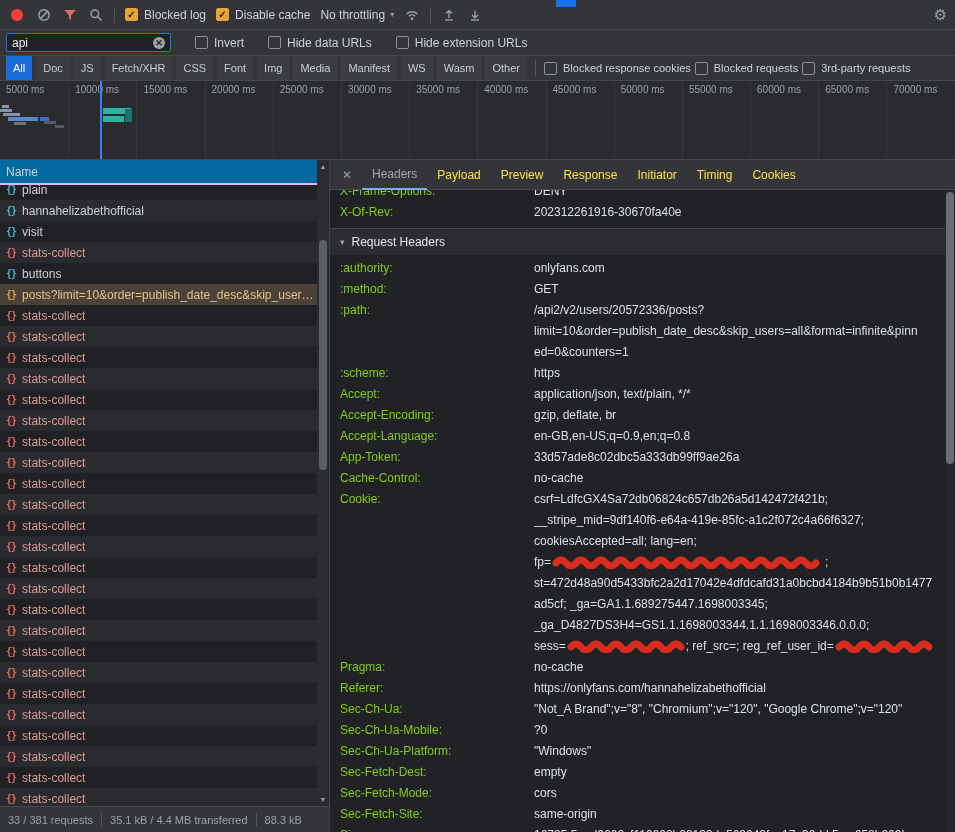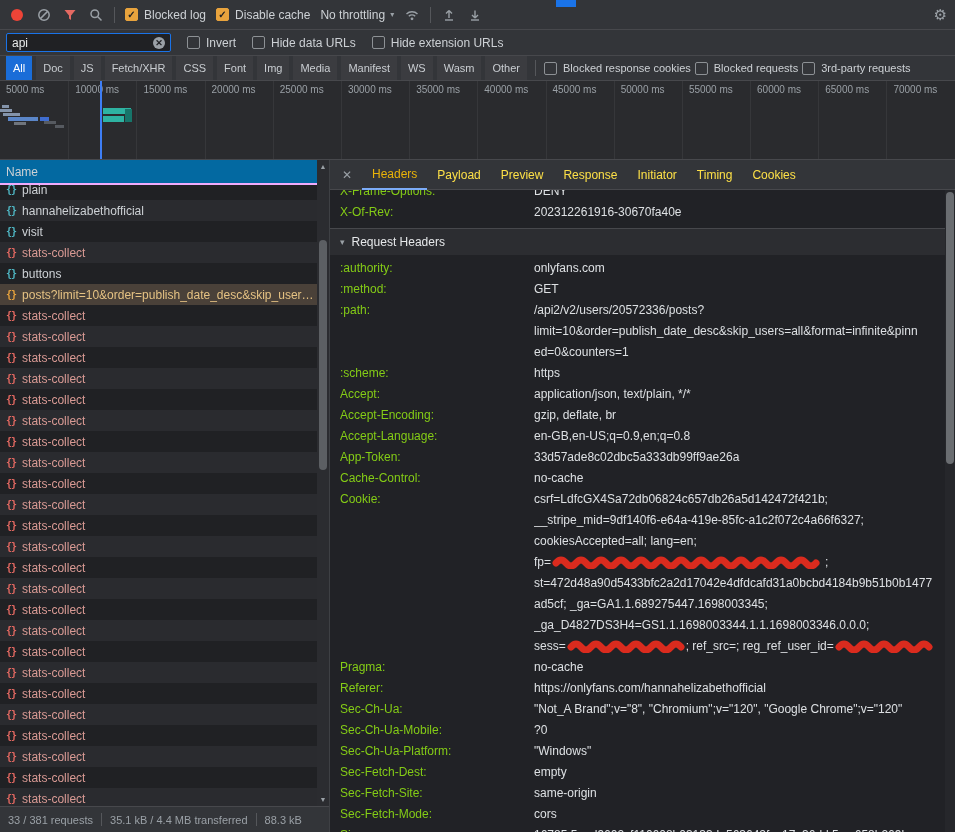--- a/index.html
+++ b/index.html
@@ -17,21 +17,21 @@
   .cb{display:inline-flex;align-items:center;gap:6px;white-space:nowrap}
   .cbbox{width:13px;height:13px;border:1px solid #8d9195;border-radius:2px;display:flex;
          align-items:center;justify-content:center;font-size:10px;line-height:1;color:transparent;font-weight:bold;flex:none}
   .cb.checked .cbbox{background:#e8a33d;border-color:#e8a33d;color:#202124}
   .dd{display:inline-flex;align-items:center;gap:5px;white-space:nowrap}
   .ddcaret{font-size:8px;color:#9aa0a6}
   .gear{margin-left:auto;color:#9aa0a6;font-size:15px;line-height:1}
   .blue-top{position:absolute;left:556px;top:0;width:20px;height:7px;background:#1a73e8}
 
   
-  .filter-row{height:26px;flex:none;display:flex;align-items:center;gap:16px;padding:0 6px;
+  .filter-row{height:26px;flex:none;display:flex;align-items:center;gap:24px;padding:0 6px;
               background:#333539;border-bottom:1px solid #47484c}
   .fin{width:165px;height:19px;display:flex;align-items:center;gap:5px;padding:0 5px;
        border:1px solid #1a73e8;border-radius:2px;background:#202124;color:#e8eaea}
   .fin .q{flex:1}
   .fclear{width:12px;height:12px;border-radius:50%;background:#9aa0a6;color:#202124;
           font-size:9px;line-height:12px;text-align:center;font-weight:bold;flex:none}
 
   
   .chips-row{height:25px;flex:none;display:flex;align-items:center;gap:4px;padding:0 6px;
              background:#333539;border-bottom:1px solid #47484c;font-size:11px;white-space:nowrap;overflow:hidden}
@@ -68,21 +68,21 @@
   .lthumb{position:absolute;left:2px;top:80px;width:8px;height:230px;border-radius:4px;background:#5c5f63}
   .status{position:absolute;left:0;right:0;bottom:0;height:26px;background:#333539;border-top:1px solid #47484c;
           display:flex;align-items:center;padding:0 8px;font-size:11px;color:#9aa0a6;white-space:nowrap;overflow:hidden}
   .ssep{width:1px;height:13px;background:#55575b;margin:0 8px;flex:none}
 
   
   .right{flex:1;position:relative;background:#212226;min-width:0}
   .tabbar{height:30px;display:flex;align-items:center;padding:0 6px;background:#333539;border-bottom:1px solid #47484c}
   .closex{width:22px;text-align:center;color:#9aa0a6;font-size:12px;margin-right:4px}
   .tab{padding:0 10px;color:#fde047;line-height:28px}
-  .tab.active{color:#eab308;border-bottom:2px solid #7cacf8}
+  .tab.active{color:#a3a3a3;border-bottom:2px solid #7cacf8}
   .details{position:absolute;top:30px;left:0;right:10px;bottom:0;overflow:hidden}
   .dscroll{margin-top:-9px}
   .hdr-row{display:flex;padding-left:10px}
   .hdr-name{width:194px;flex:none;line-height:21px;color:#84cc16;white-space:nowrap;overflow:hidden}
   .hdr-value{flex:1;line-height:21px;color:#dde0e3;min-width:0}
   .hdr-line{height:21px;display:flex;align-items:center;white-space:nowrap;overflow:hidden}
   .redact{flex:none;margin:0 1px}
   .sec-sep{border-top:1px solid #47484c;margin-top:5px}
   .sec-hdr{display:flex;align-items:center;gap:7px;height:26px;padding:0 10px;background:#2c2d31;
            color:#e6e8ea;margin-bottom:3px}
@@ -516,29 +516,29 @@
                   <div class="hdr-line">"Windows"</div>
                 </div>
               </div>
               <div class="hdr-row">
                 <div class="hdr-name">Sec-Fetch-Dest:</div>
                 <div class="hdr-value">
                   <div class="hdr-line">empty</div>
                 </div>
               </div>
               <div class="hdr-row">
+                <div class="hdr-name">Sec-Fetch-Mode:</div>
+                <div class="hdr-value">
+                  <div class="hdr-line">cors</div>
+                </div>
+              </div>
+              <div class="hdr-row">
                 <div class="hdr-name">Sec-Fetch-Site:</div>
                 <div class="hdr-value">
                   <div class="hdr-line">same-origin</div>
-                </div>
-              </div>
-              <div class="hdr-row">
-                <div class="hdr-name">Sec-Fetch-Mode:</div>
-                <div class="hdr-value">
-                  <div class="hdr-line">cors</div>
                 </div>
               </div>
               <div class="hdr-row">
                 <div class="hdr-name">Sign:</div>
                 <div class="hdr-value">
                   <div class="hdr-line">16785:5aad9602cf110608b03133de563642fac17a36dd:5ac:658b269b</div>
                 </div>
               </div>
             </div>
         </div>

